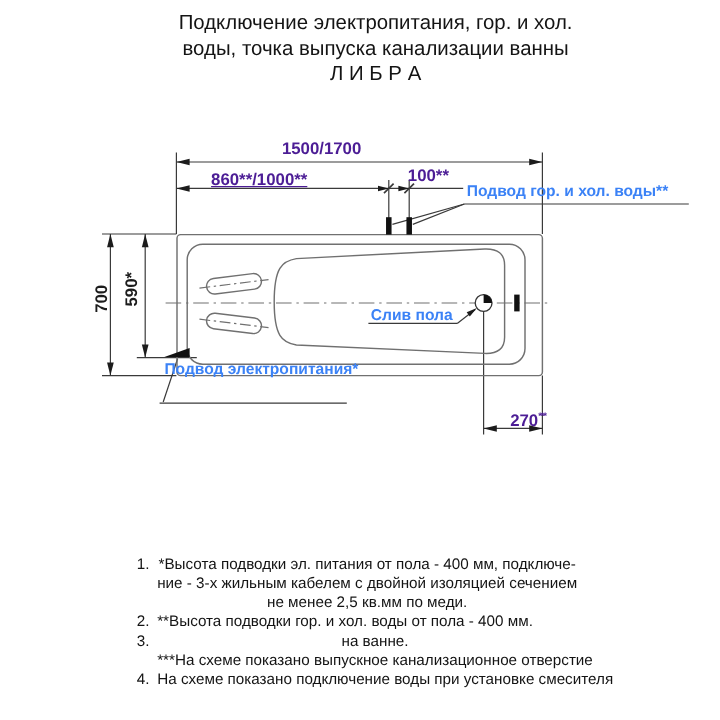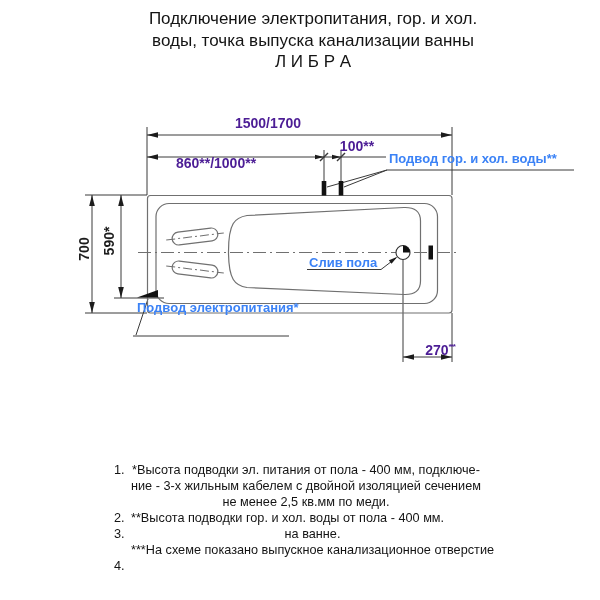--- a/index.html
+++ b/index.html
@@ -103,21 +103,21 @@
   </g>
 </svg>
 
 <div class="abs title">
   <div>Подключение электропитания, гор. и хол.</div>
   <div>воды, точка выпуска канализации ванны</div>
   <div>Л И Б Р А</div>
 </div>
 
 <span class="abs dim-text" style="left:268px;top:115px;">1500/1700</span>
-<span class="abs dim-text" style="left:216px;top:155px;">860**/1000**</span>
+<span class="abs dim-text" style="left:216px;top:141px;text-decoration:underline;">860**/1000**</span>
 <span class="abs dim-text" style="left:357px;top:138px;">100**</span>
 <span class="abs lbl" style="left:389px;top:151px;">Подвод гор. и хол. воды**</span>
 <span class="abs lbl" style="left:309px;top:255px;">Слив пола</span>
 <span class="abs lbl" style="left:137px;top:300px;">Подвод электропитания*</span>
 <span class="abs dim-text" style="left:440px;top:342px;"><span>270</span><span class="sup">***</span></span>
 <span class="abs rot" style="left:54px;top:241px;">700</span>
 <span class="abs rot" style="left:79px;top:233px;">590*</span>
 
 <div class="abs notes">
   <div class="note">
@@ -137,15 +137,16 @@
   <div class="note">
     <span class="note-num">3.</span>
     <div class="note-body">
       <div>на ванне.</div>
       <div>***На схеме показано выпускное канализационное отверстие</div>
     </div>
   </div>
   <div class="note">
     <span class="note-num">4.</span>
     <div class="note-body">
+      <div>На схеме показано подключение воды при установке смесителя</div>
     </div>
   </div>
 </div>
 
 </body></html>

